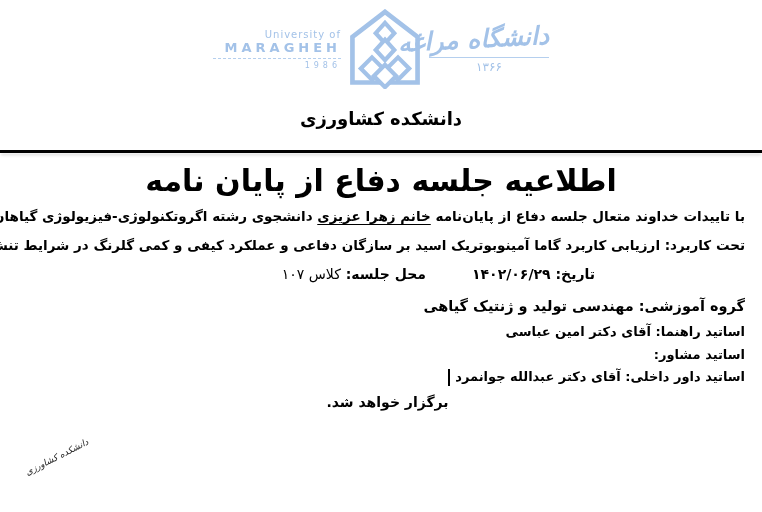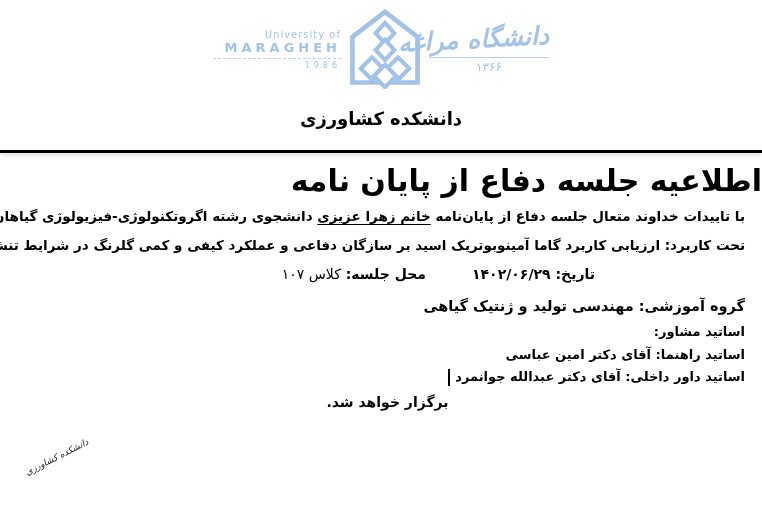--- a/index.html
+++ b/index.html
@@ -55,20 +55,21 @@
   }
   .divider{
     margin-top:21px;
     height:3px;
     background:#000;
     box-shadow:0 3px 3px -1px rgba(0,0,0,.3);
   }
   
   .title{
     margin:10px 0 4px 0;
+    text-align:center;
     font-size:30px;
     font-weight:bold;
     direction:rtl;
   }
   
   .body{
     direction:rtl;
     text-align:right;
     padding:0 17px 0 10px;
     font-weight:bold;
@@ -188,27 +189,27 @@
         <span class="val-light">کلاس ۱۰۷</span>
       </span>
     </div>
 
     <p class="dept">
       <span>گروه آموزشی:</span>
       <span>مهندسی تولید و ژنتیک گیاهی</span>
     </p>
 
     <p class="prof">
+      <span>اساتید راهنما:</span>
+      <span>آقای دکتر امین عباسی</span>
+    </p>
+
+    <p class="prof">
       <span>اساتید مشاور:</span>
       <span></span>
-    </p>
-
-    <p class="prof">
-      <span>اساتید راهنما:</span>
-      <span>آقای دکتر امین عباسی</span>
     </p>
 
     <p class="prof">
       <span>اساتید داور داخلی:</span>
       <span>آقای دکتر عبدالله جوانمرد</span>
       <span class="cursor"></span>
     </p>
 
     <p class="closing">برگزار خواهد شد.</p>
 

